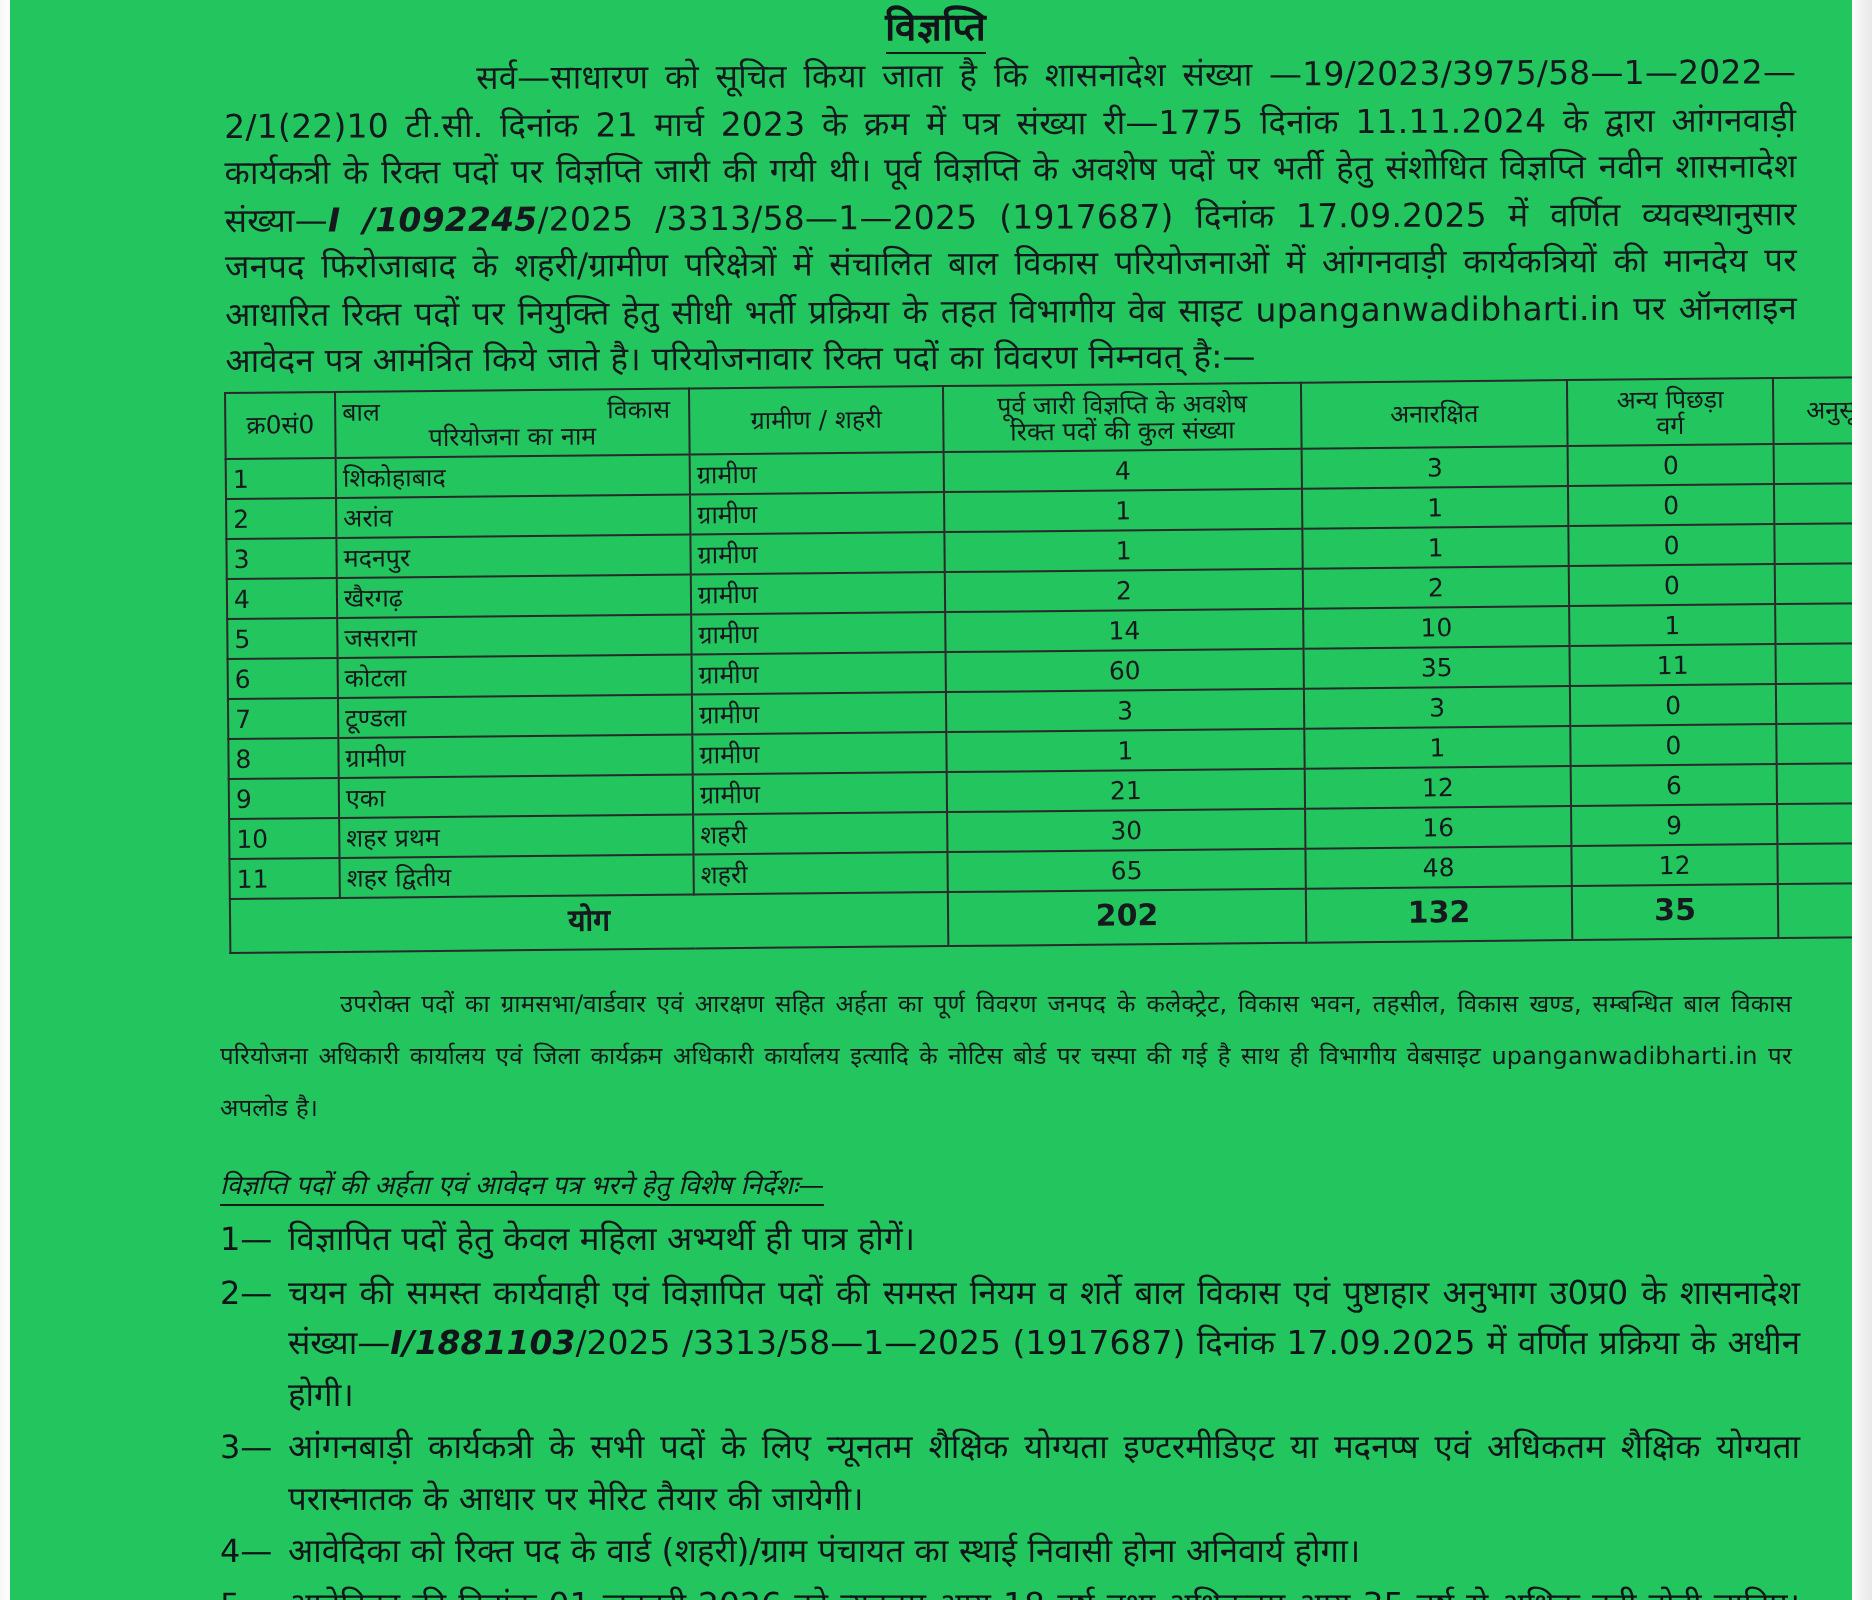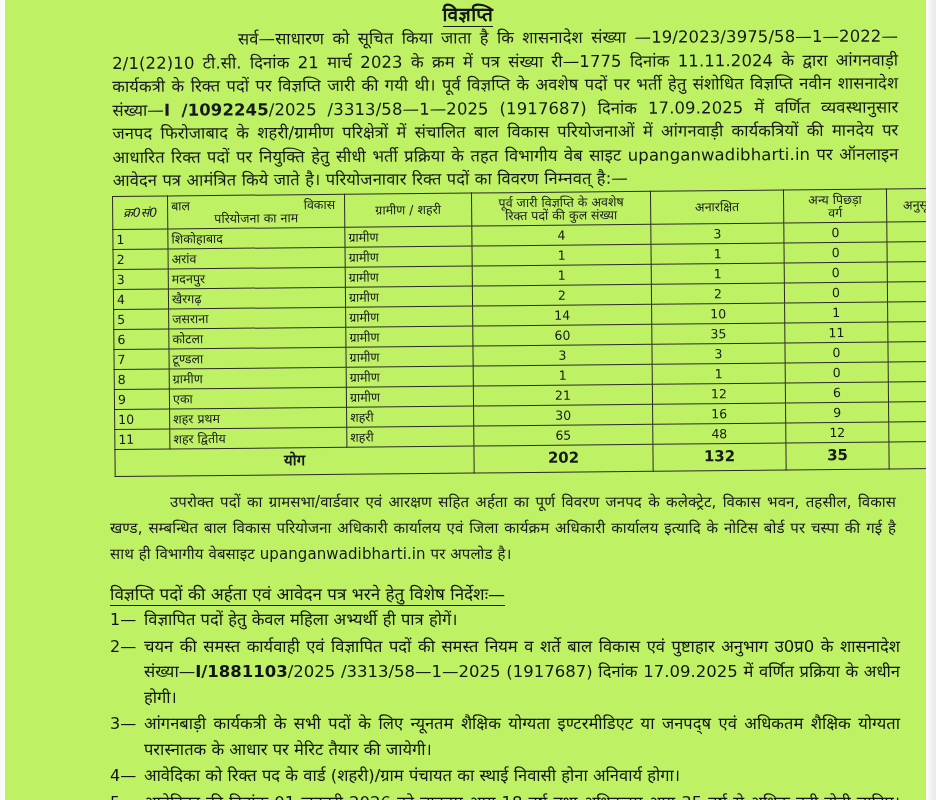--- a/index.html
+++ b/index.html
@@ -14,21 +14,21 @@
     overflow: hidden;
     font-family: "DejaVu Sans", sans-serif;
     color: #111418;
     position: relative;
   }
 
   
   #page {
     position: absolute;
     inset: 0;
-    background: #bef264;
+    background: #22c55e;
     overflow: hidden;
   }
   
   #right-edge {
     position: absolute;
     top: 0;
     right: 0;
     width: 10px;
     height: 100%;
     background: linear-gradient(to right, #ffffff 0%, #f2f2f2 45%, #e9e9e9 100%);
@@ -80,25 +80,25 @@
     margin: 2px 28px 0 112px;
     text-indent: 0;
     transform: rotate(-0.25deg);
     transform-origin: left top;
   }
   .para.intro .lead-indent { display: inline-block; width: 126px; }
 
   .para.after-table {
     margin: 12px 30px 0 110px;
     line-height: 26px;
-    font-size: 15px;
+    font-size: 12px;
   }
   .para.after-table .lead-indent { display: inline-block; width: 60px; }
 
-  .b { font-weight: 700; }
+  .b { font-weight: 700; font-style: italic; }
   .url { font-weight: 400; letter-spacing: .1px; }
 
   
   .table-wrap {
     margin: 4px 0 0 112px;
     width: 808px;
     transform: rotate(-0.55deg);
     transform-origin: left top;
   }
   table.vac {
@@ -114,21 +114,21 @@
     vertical-align: middle;
     line-height: 13.5px;
     height: 17px;
   }
   table.vac thead th {
     font-weight: 400;
     text-align: center;
     height: 30px;
     font-size: 12.5px;
   }
-  th.c-sno   { width: 48px; font-style: italic; }
+  th.c-sno   { width: 48px; }
   th.c-name  { width: 170px; }
   th.c-area  { width: 120px; }
   th.c-total { width: 172px; }
   th.c-unres { width: 126px; }
   th.c-obc   { width: 96px; }
   th.c-sc    { width: 96px; }
 
   td.sno   { text-align: left;   padding-left: 6px; }
   td.name  { text-align: left;   padding-left: 8px; }
   td.area  { text-align: left;   padding-left: 10px; }
@@ -150,22 +150,23 @@
   }
   td.total-label {
     text-align: center;
     font-size: 13px;
     font-weight: 400;
   }
 
   
   .instr-head {
     margin: 16px 0 2px 110px;
-    font-size: 17px;
+    font-size: 13px;
     line-height: 22px;
+    font-style: italic;
   }
   .instr-head span {
     border-bottom: 1.4px solid #1b1b1b;
     padding-bottom: 1px;
   }
   ol.instr {
     list-style: none;
     margin: 2px 26px 0 110px;
     padding: 0;
     font-size: 16.5px;
@@ -352,21 +353,21 @@
         <li>
           <span class="marker">1—</span>
           <span class="txt">विज्ञापित पदों हेतु केवल महिला अभ्यर्थी ही पात्र होगें।</span>
         </li>
         <li>
           <span class="marker">2—</span>
           <span class="txt"><span>चयन की समस्त कार्यवाही एवं विज्ञापित पदों की समस्त नियम व शर्ते बाल विकास एवं पुष्टाहार अनुभाग उ0प्र0 के शासनादेश संख्या—</span><span class="b">I/1881103</span><span>/2025  /3313/58—1—2025 (1917687) दिनांक 17.09.2025 में वर्णित प्रक्रिया के अधीन होगी।</span></span>
         </li>
         <li>
           <span class="marker">3—</span>
-          <span class="txt">आंगनबाड़ी कार्यकत्री के सभी पदों के लिए न्यूनतम शैक्षिक योग्यता इण्टरमीडिएट या जनपद्ष एवं अधिकतम शैक्षिक योग्यता परास्नातक के आधार पर मेरिट तैयार की जायेगी।</span>
+          <span class="txt">आंगनबाड़ी कार्यकत्री के सभी पदों के लिए न्यूनतम शैक्षिक योग्यता इण्टरमीडिएट या मदनप्ष एवं अधिकतम शैक्षिक योग्यता परास्नातक के आधार पर मेरिट तैयार की जायेगी।</span>
         </li>
         <li>
           <span class="marker">4—</span>
           <span class="txt">आवेदिका को रिक्त पद के वार्ड (शहरी)/ग्राम पंचायत का स्थाई निवासी होना अनिवार्य होगा।</span>
         </li>
         <li class="clipped">
           <span class="marker">5—</span>
           <span class="txt">आवेदिका की दिनांक 01 जनवरी 2026 को न्यूनतम आयु 18 वर्ष तथा अधिकतम आयु 35 वर्ष से अधिक नही होनी चाहिए। आयु के सम्बन्ध में हाईस्कूल अंक तालिका एवं प्रमाण पत्र में अंकित जन्मतिथि ही मान्य होगी।</span>
         </li>
       </ol>

